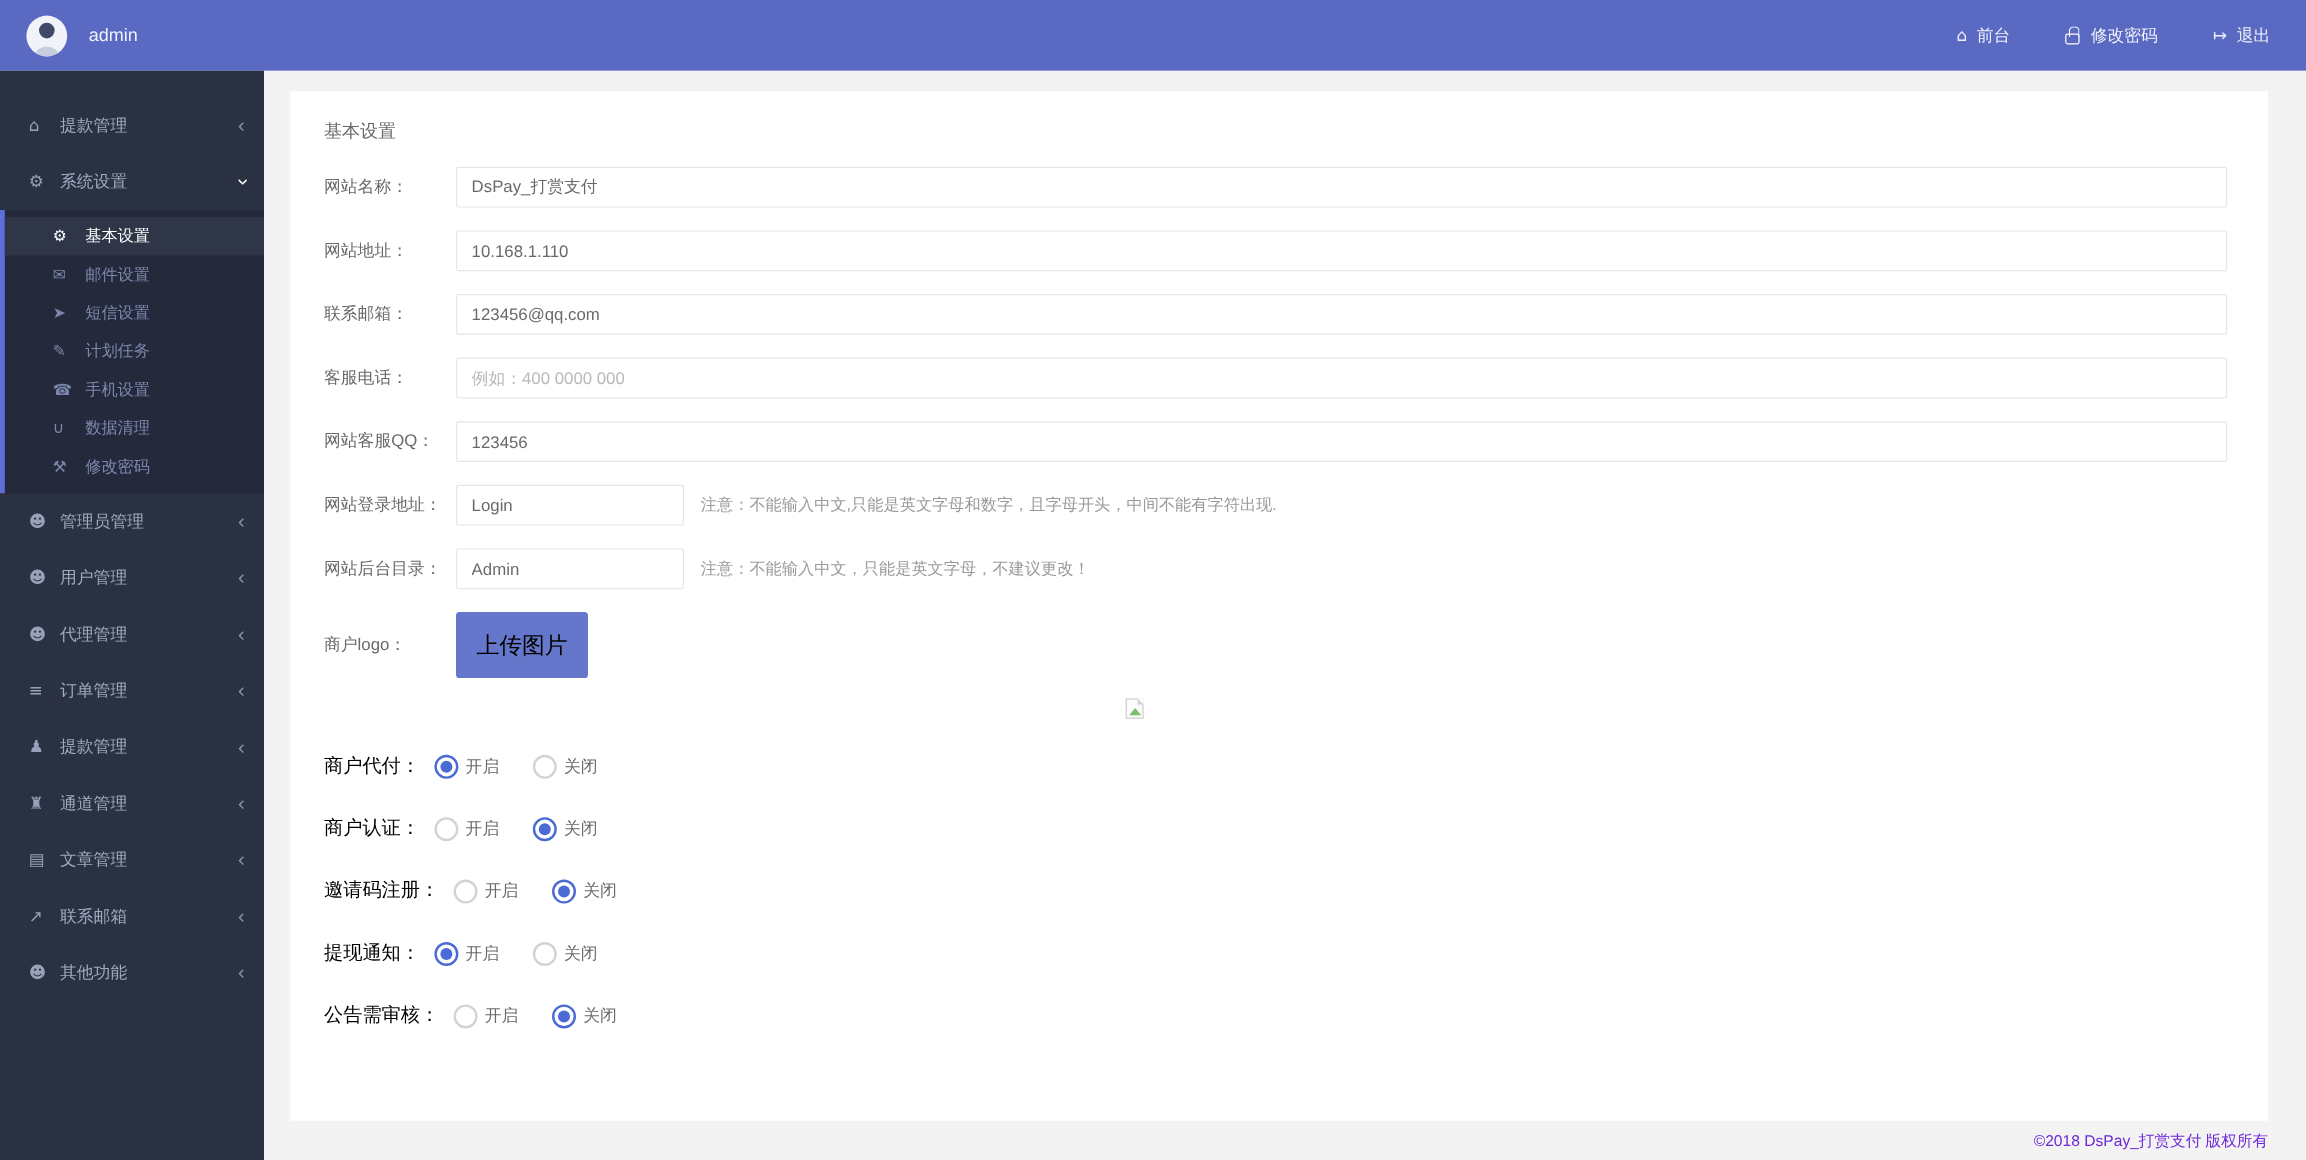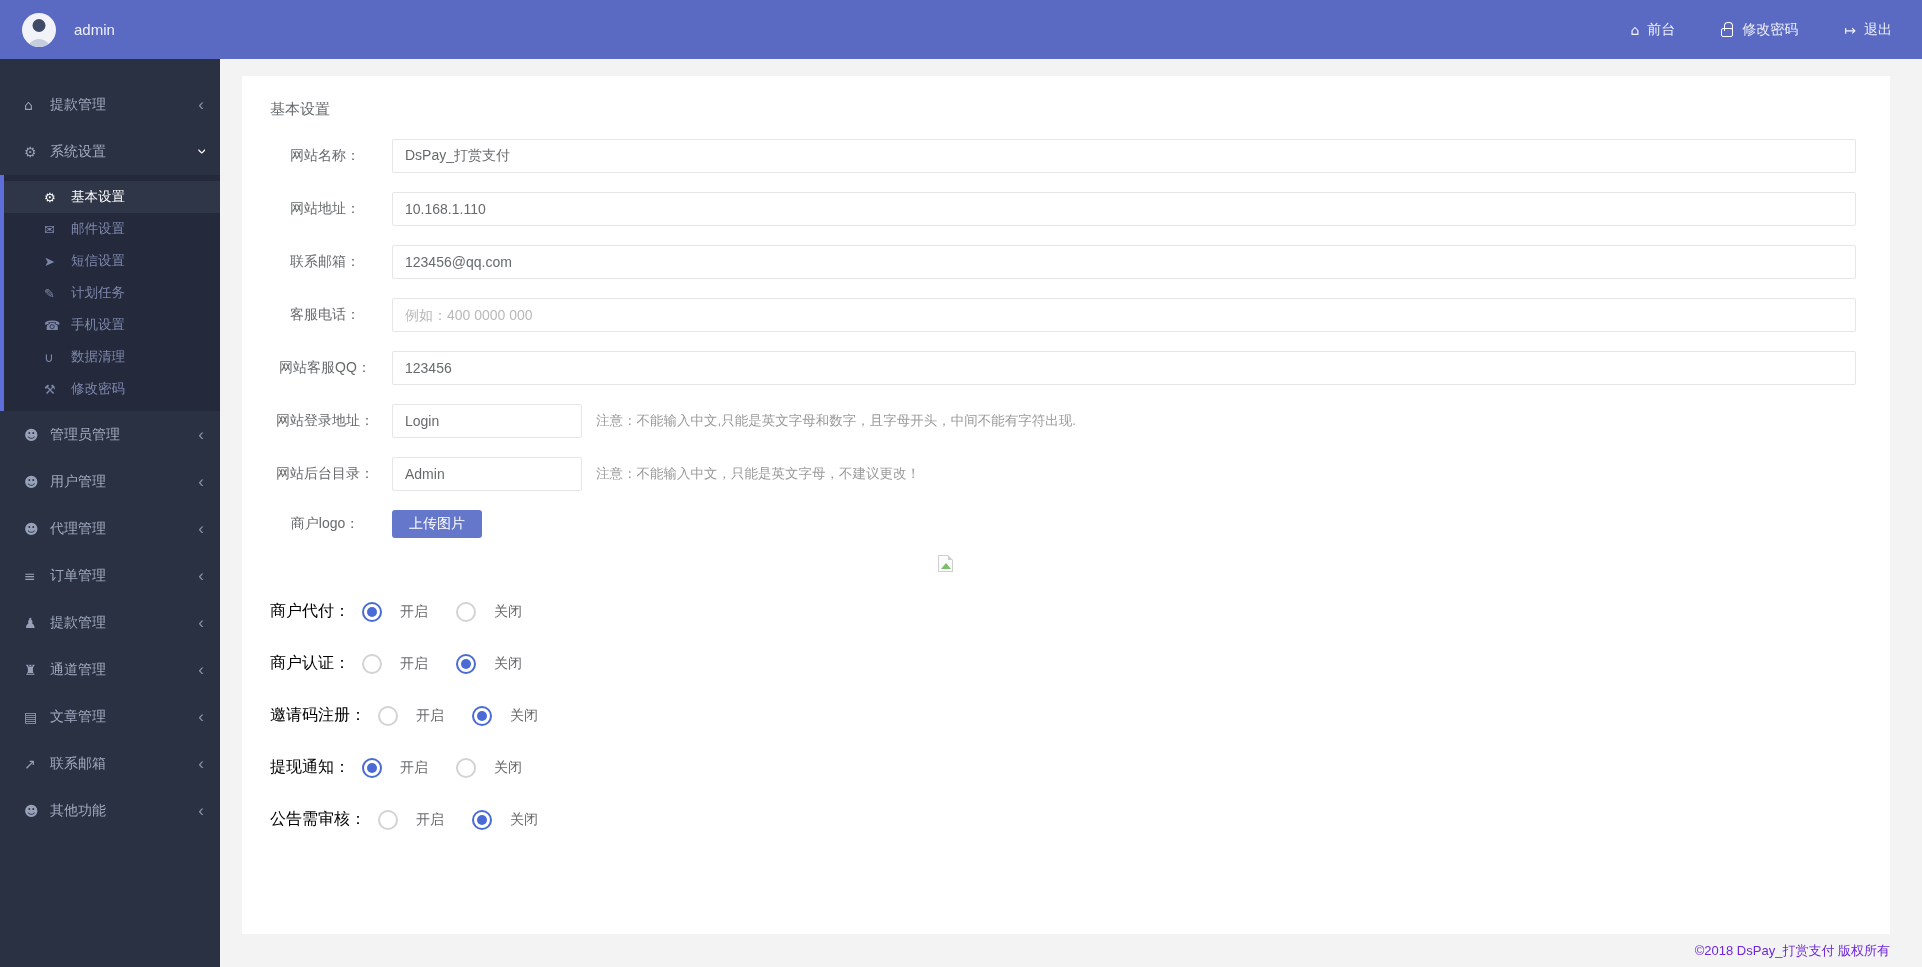--- a/index.html
+++ b/index.html
@@ -45,46 +45,46 @@
     color:#7d87ab; font-size:13.5px; cursor:pointer; }
   .sub-item .icon-box { width:27px; font-size:13px; }
   .sub-item.active { background:#2f3648; color:#fff; }
 
   
   .main { flex:1; background:#f3f3f4; padding:17px 32px 0 22px; display:flex; flex-direction:column; }
   .card { background:#fff; height:858px; overflow:hidden; padding:24px 34px 0 28px; }
   .card-title { font-size:15px; font-weight:400; color:#676a6c; margin-bottom:20px; }
 
   .frow { display:flex; align-items:center; margin-bottom:19px; }
-  .frow .flabel { width:110px; text-align:center; color:#676a6c; font-size:14px; flex-shrink:0; }
-  .frow .ctrl { margin-left:12px; flex:1; display:flex; align-items:center; }
+  .frow .flabel { width:110px; text-align:left; color:#676a6c; font-size:14px; flex-shrink:0; }
+  .frow .ctrl { flex:1; display:flex; align-items:center; }
   input.txt { height:34px; border:1px solid #e5e6e7; border-radius:2px; padding:0 12px;
     font-size:14px; color:#676a6c; width:100%;
     font-family:"Liberation Sans","DejaVu Sans",sans-serif; outline:none; }
   input.txt::placeholder { color:#b9b9b9; }
   input.txt.short { width:190px; flex:none; }
   .note { margin-left:14px; color:#9a9a9a; font-size:13.5px; white-space:nowrap; }
 
-  .upload-btn { background:#6577ca; color:#ffffff; border:none; height:28px; padding:0 17px;
-    font-size:14px; border-radius:3px; cursor:pointer;
+  .upload-btn { background:#6577ca; color:#000000; border:none; height:55px; padding:0 17px;
+    font-size:19px; border-radius:3px; cursor:pointer;
     font-family:"Liberation Sans","DejaVu Sans",sans-serif; }
   .logo-row { margin-bottom:14px; }
 
   .broken-row { padding-left:668px; height:22px; margin-bottom:27px; display:flex; align-items:center; }
   .broken-img { position:relative; display:inline-block; width:15px; height:17px;
     background:#fbfbfb; border:1px solid #cfcfcf; }
   .broken-img::before { content:""; position:absolute; top:-1px; right:-1px;
     border-top:5px solid #fff; border-left:5px solid #cfcfcf; }
   .broken-img::after { content:""; position:absolute; bottom:2px; left:2px;
     border-left:5px solid transparent; border-right:5px solid transparent;
     border-bottom:6px solid #7bbf6a; }
 
   .radio-row { display:flex; align-items:center; margin-bottom:31px; }
   .radio-group { display:flex; gap:28px; margin-left:12px; }
-  .opt { display:flex; align-items:center; gap:18px; color:#676a6c; font-size:14px; cursor:pointer; }
+  .opt { display:flex; align-items:center; gap:6px; color:#676a6c; font-size:14px; cursor:pointer; }
   .radio { width:20px; height:20px; border-radius:50%; border:2px solid #d3d3d3;
     position:relative; background:#fff; display:inline-block; }
   .radio.checked { border-color:#4a6bd5; }
   .radio.checked::after { content:""; position:absolute; top:3px; left:3px; right:3px; bottom:3px;
     border-radius:50%; background:#4a6bd5; }
 
   .footer { height:33px; display:flex; align-items:center; justify-content:flex-end;
     color:#6d28d9; font-size:13px; }
 </style>
 </head>

